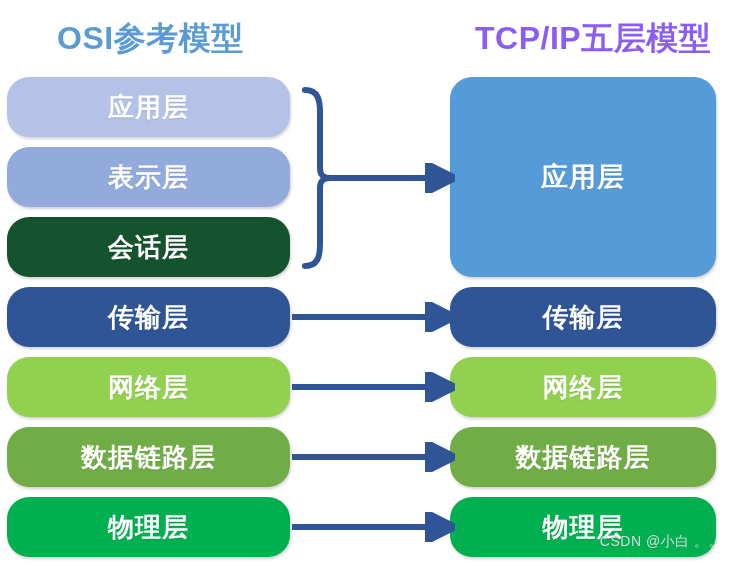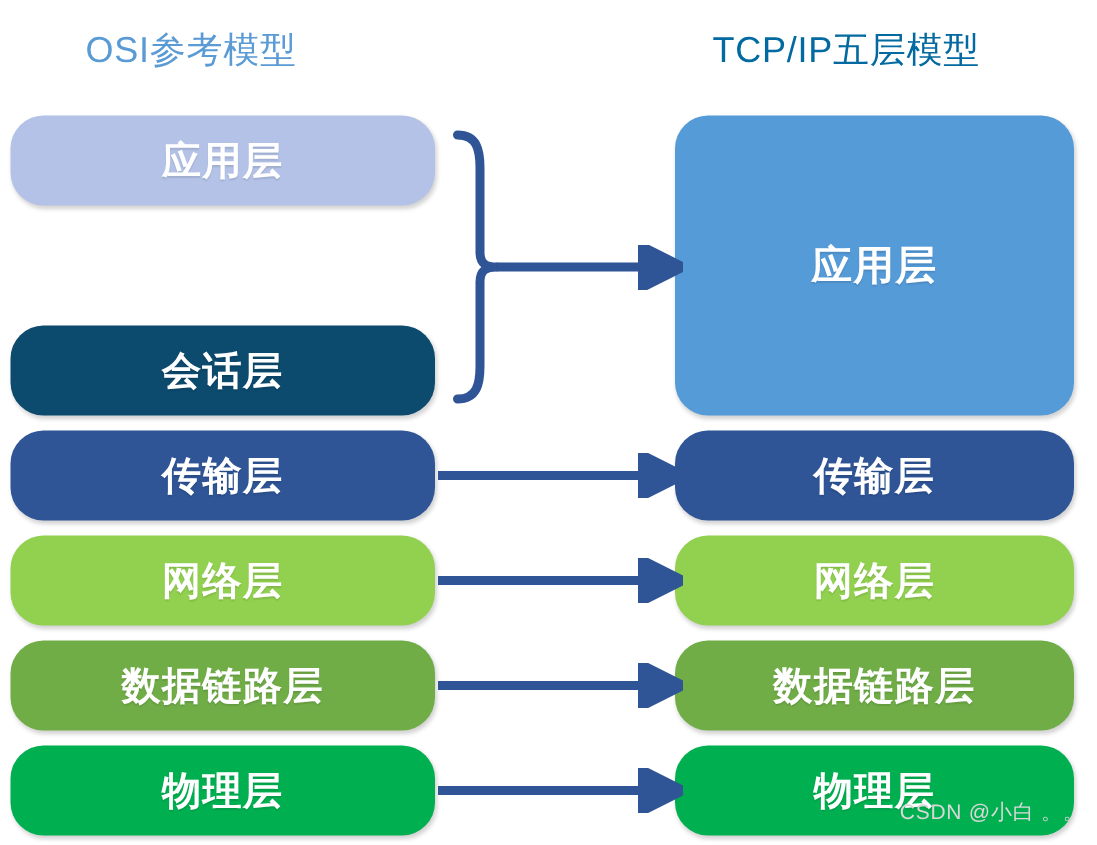--- a/index.html
+++ b/index.html
@@ -14,23 +14,23 @@
     position: relative;
     width: 731px;
     height: 563px;
     background: #ffffff;
     overflow: hidden;
   }
 
   
   .col-title {
     position: absolute;
-    font-size: 24px;
+    font-size: 32px;
     color: #5b9bd5;
-    font-weight: 400;
+    font-weight: 700;
     letter-spacing: 0.5px;
     white-space: nowrap;
     line-height: 1;
   }
   #title-osi   { left: 57px;  top: 22px; }
   #title-tcpip { left: 475px; top: 22px; }
 
   
   .layer-box {
     position: absolute;
@@ -78,26 +78,29 @@
     letter-spacing: 0.5px;
   }
 </style>
 </head>
 <body>
 
 <div id="diagram-root">
 
   <div class="col-title" id="title-osi" style="color: rgb(91, 155, 213);">OSI参考模型</div>
 
-  <div class="col-title" id="title-tcpip" style="color: #0369a1;">TCP/IP五层模型</div>
+  <div class="col-title" id="title-tcpip" style="color: #8b5cf6;">TCP/IP五层模型</div>
 
   <div class="layer-box col-left" id="osi-layer-0" style="top: 77px; height: 60px; background: rgb(179, 194, 230); border-radius: 22px;">
     <span class="layer-label">应用层</span>
   </div>
-  <div class="layer-box col-left" id="osi-layer-2" style="top: 217px; height: 60px; background: #0c4a6e; border-radius: 22px;">
+  <div class="layer-box col-left" id="osi-layer-1" style="top: 147px; height: 60px; background: rgb(147, 170, 221); border-radius: 22px;">
+    <span class="layer-label">表示层</span>
+  </div>
+  <div class="layer-box col-left" id="osi-layer-2" style="top: 217px; height: 60px; background: #14532d; border-radius: 22px;">
     <span class="layer-label">会话层</span>
   </div>
   <div class="layer-box col-left" id="osi-layer-3" style="top: 287px; height: 60px; background: rgb(47, 85, 151); border-radius: 22px;">
     <span class="layer-label">传输层</span>
   </div>
   <div class="layer-box col-left" id="osi-layer-4" style="top: 357px; height: 60px; background: rgb(146, 208, 80); border-radius: 22px;">
     <span class="layer-label">网络层</span>
   </div>
   <div class="layer-box col-left" id="osi-layer-5" style="top: 427px; height: 60px; background: rgb(112, 173, 71); border-radius: 22px;">
     <span class="layer-label">数据链路层</span>

